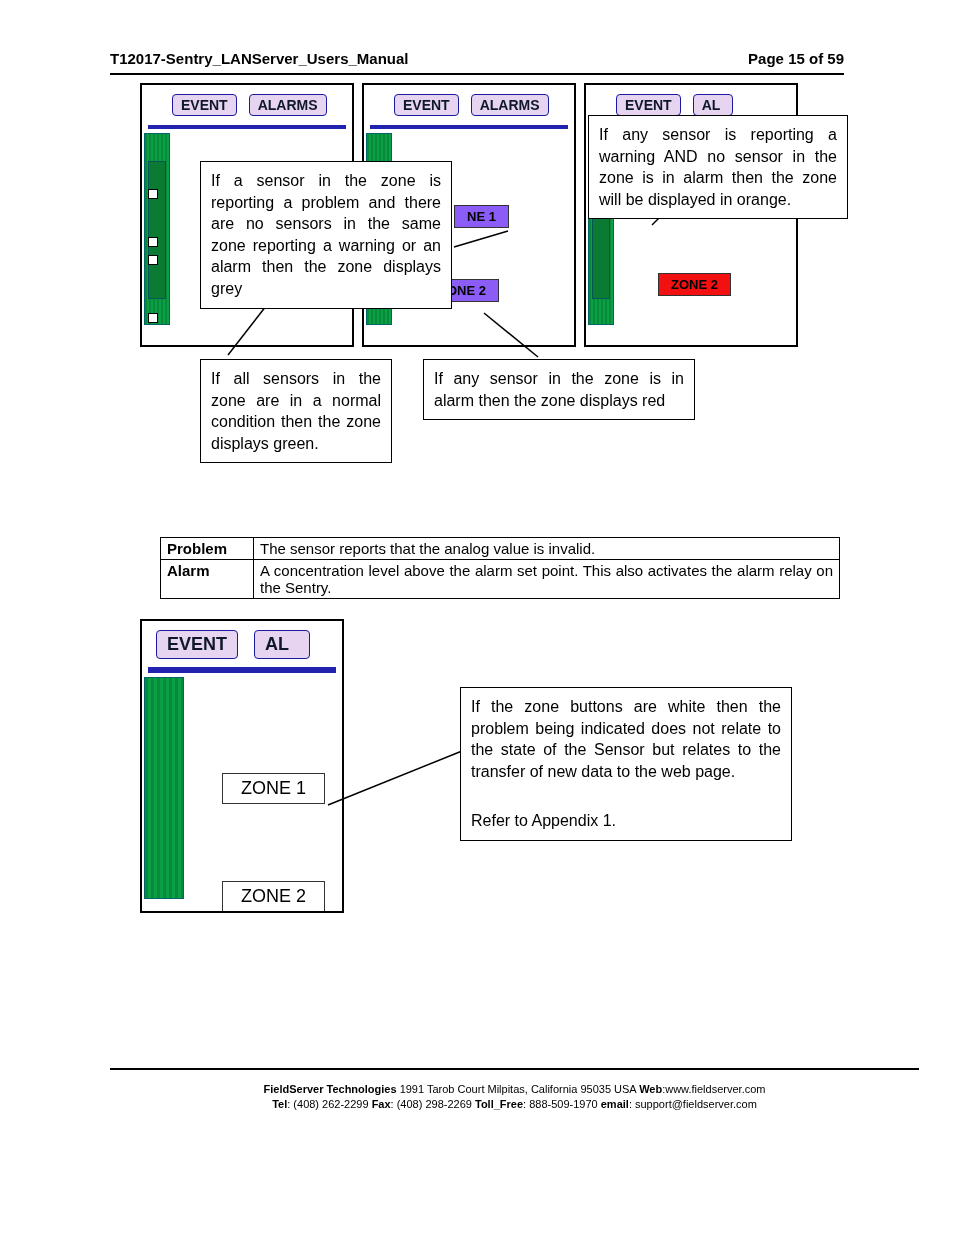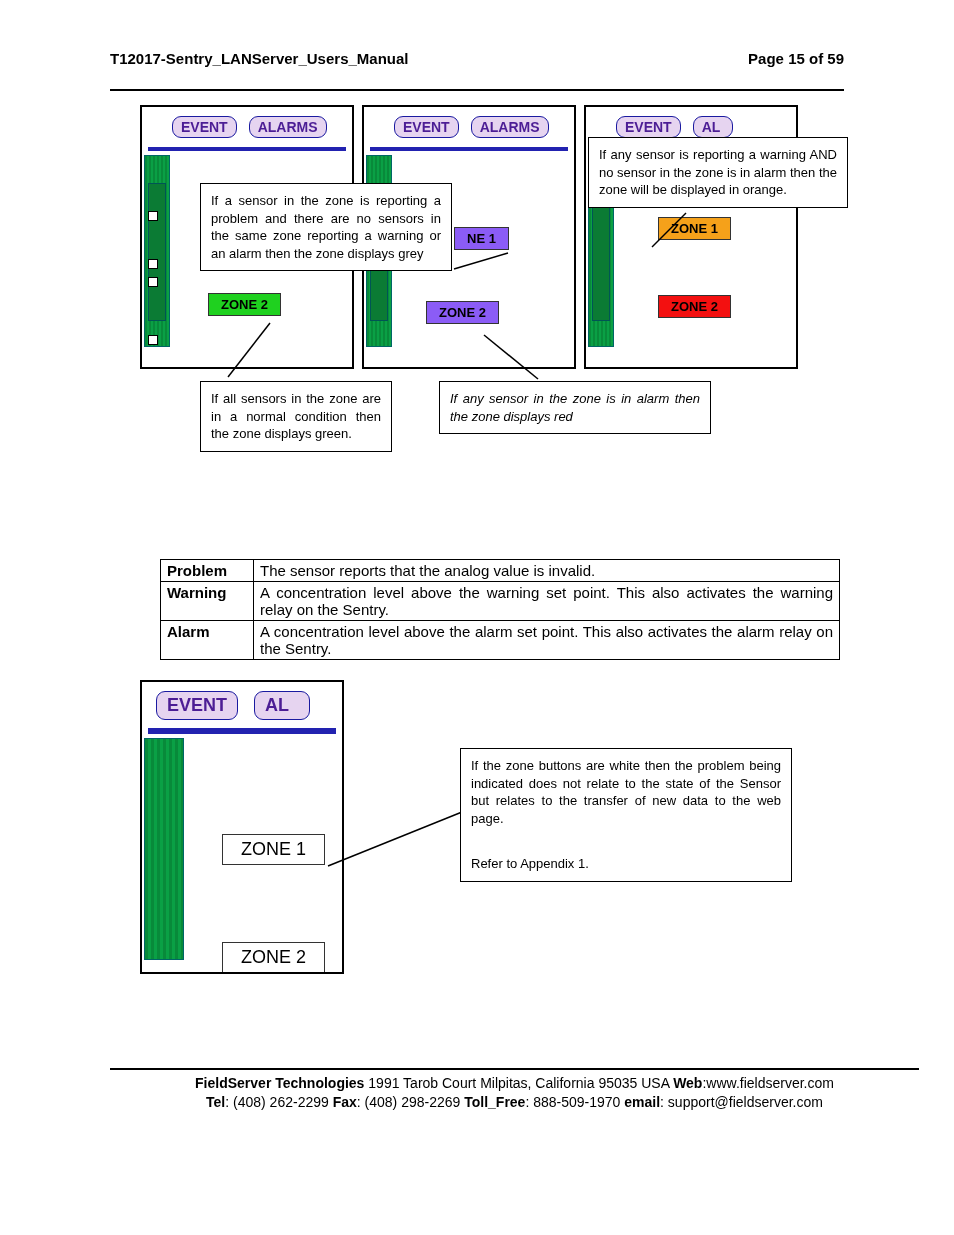--- a/index.html
+++ b/index.html
@@ -14,22 +14,22 @@
     position: relative;
     min-height: 1140px;
     box-sizing: border-box;
   }
   .header-line {
     display: flex;
     justify-content: space-between;
     font-weight: bold;
     font-size: 15px;
     border-bottom: 2px solid #000;
-    padding-bottom: 22px;
-    margin-bottom: 14px;
+    padding-bottom: 6px;
+    margin-bottom: 8px;
   }
   .figure-row {
     position: relative;
     margin-left: 30px;
     margin-right: -10px;
   }
   .panels {
     display: flex;
     gap: 8px;
   }
@@ -45,22 +45,22 @@
     height: 40px;
     display: flex;
     align-items: center;
     gap: 12px;
     padding-left: 14px;
   }
   .panel-top-pad { padding-left: 30px; }
   .uibtn {
     background: #e6d4f0;
     border: 1px solid #1a1aa0;
-    border-radius: 9px;
-    color: #4c1d95;
+    border-radius: 4px;
+    color: #0f172a;
     font-weight: bold;
     font-size: 14px;
     padding: 2px 8px;
     white-space: nowrap;
   }
   .panel-bar {
     height: 4px;
     background: #2222b0;
     margin: 0 6px;
   }
@@ -99,21 +99,21 @@
   .z-green  { background: #1fd11f; }
   .z-grey   { background: #8b5cf6; }
   .z-orange { background: #f5a11a; }
   .z-red    { background: #f31010; color:#000; }
 
   .callout {
     position: absolute;
     background: #fff;
     border: 1px solid #000;
     padding: 8px 10px;
-    font-size: 13px;
+    font-size: 16px;
     line-height: 1.35;
     text-align: justify;
     z-index: 20;
   }
 
   .spacer-after-row { height: 190px; }
 
   
   table.defs {
     border-collapse: collapse;
@@ -163,21 +163,21 @@
   .page-bottom-rule {
     border-top: 2px solid #000;
     position: absolute;
     left: 110px; right: 35px;
     bottom: 70px;
   }
   .footer {
     position: absolute;
     bottom: 28px;
     left: 110px; right: 35px;
-    font-size: 14px;
+    font-size: 11px;
     text-align: center;
     line-height: 1.35;
   }
   .footer b { font-weight: bold; }
 
   svg.pointer { position:absolute; z-index:15; pointer-events:none; }
 </style>
 </head>
 <body>
 
@@ -238,21 +238,21 @@
 
     <div class="callout" style="left:60px; top:78px; width:230px;">
       <span>If a sensor in the zone is reporting a problem and there are no sensors in the same zone reporting a warning or an alarm then the zone displays grey</span>
     </div>
     <div class="callout" style="left:448px; top:32px; width:238px;">
       <span>If any sensor is reporting a warning AND no sensor in the zone is in alarm then the zone will be displayed in orange.</span>
     </div>
     <div class="callout" style="left:60px; top:276px; width:170px;">
       <span>If all sensors in the zone are in a normal condition then the zone displays green.</span>
     </div>
-    <div class="callout" style="left:299px; top:276px; width:250px;font-style:italic;">
+    <div class="callout" style="left:283px; top:276px; width:250px;">
       <span>If any sensor in the zone is in alarm then the zone displays red</span>
     </div>
 
     <svg class="pointer" style="left:86px; top:216px;" width="50" height="60">
         <line x1="44" y1="2" x2="2" y2="56" stroke="#000" stroke-width="1.5"></line>
       </svg>
     <svg class="pointer" style="left:312px; top:146px;" width="60" height="20">
         <line x1="2" y1="18" x2="56" y2="2" stroke="#000" stroke-width="1.5"></line>
       </svg>
     <svg class="pointer" style="left:342px; top:228px;" width="60" height="50">
@@ -263,24 +263,20 @@
       </svg>
   </div>
 
   <div class="spacer-after-row"></div>
 
   <table class="defs">
     <tbody>
         <tr>
       <td class="k">Problem</td>
       <td>The sensor reports that the analog value is invalid.</td>
-    </tr>
-    <tr>
-      <td class="k">Warning</td>
-      <td class="just">A concentration level above the warning set point. This also activates the warning relay on the Sentry.</td>
     </tr>
     <tr>
       <td class="k">Alarm</td>
       <td class="just">A concentration level above the alarm set point. This also activates the alarm relay on the Sentry.</td>
     </tr>
   </tbody>
     </table>
 
   <div style="position:relative;">
     <div class="panel-big">

